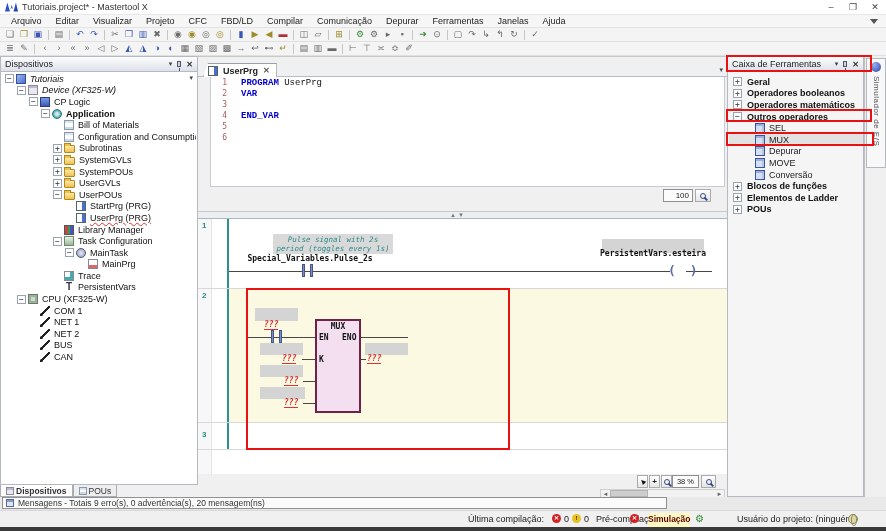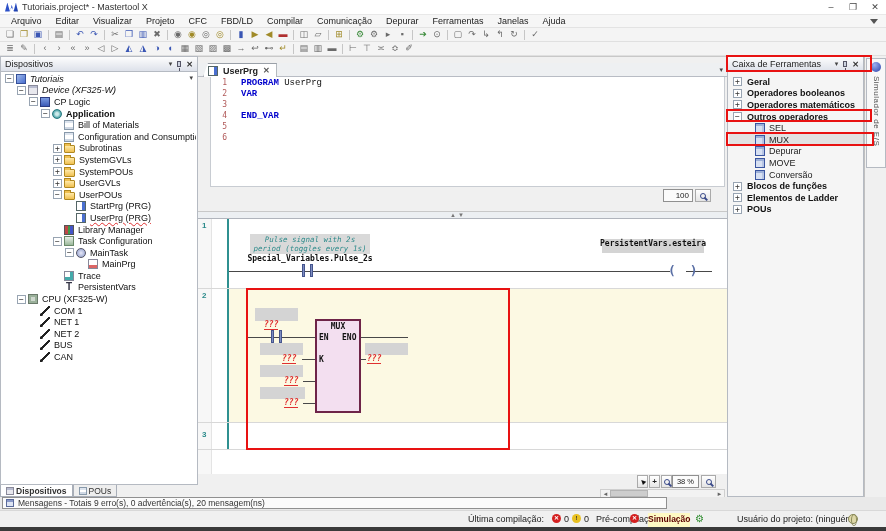--- a/index.html
+++ b/index.html
@@ -99,21 +99,21 @@
 
   
   .ladder{position:absolute;left:0;top:162px;width:529px;height:255px;background:#fff;overflow:hidden;}
   .lgutter{position:absolute;left:0;top:0;width:14px;height:255px;background:#f7f7f7;border-right:1px solid #e4e4e4;}
   .rail{position:absolute;left:29px;top:0;width:2px;height:230px;background:#2f9090;}
   .netnum{position:absolute;font-size:8px;color:#2a8a8a;font-weight:bold;left:4px;}
   .netsep{position:absolute;left:0;width:529px;height:1px;background:#d8d8d8;}
   .net2bg{position:absolute;left:31px;top:70px;width:498px;height:133px;background:#fcf9e3;}
   .wire{position:absolute;height:1px;background:#484848;}
   .grayph{position:absolute;background:#d4d4d4;}
-  .ldcomment{position:absolute;background:#d9d9d9;color:#2e8b8b;font-family:"DejaVu Sans Mono",monospace;font-style:italic;font-size:7.5px;line-height:9px;text-align:center;padding-top:1px;}
+  .ldcomment{position:absolute;background:#d9d9d9;color:#2e8b8b;font-family:"DejaVu Sans Mono",monospace;font-style:italic;font-size:7.5px;line-height:9px;text-align:center;padding-top:1px;margin-left:23px;}
   .oplabel{position:absolute;font-family:"DejaVu Sans Mono",monospace;font-size:8px;font-weight:600;color:#111;text-align:center;white-space:nowrap;}
   .cbar{position:absolute;width:3px;height:13px;background:#7d8cc0;border:1px solid #45558e;}
   .coil{position:absolute;font-family:"DejaVu Sans Mono",monospace;font-size:13px;font-weight:bold;color:#5a6fa5;letter-spacing:3px;}
   .qmark{position:absolute;font-family:"DejaVu Sans Mono",monospace;font-size:8px;font-weight:bold;font-style:italic;color:#e03030;border-bottom:1px solid #e03030;line-height:8px;}
   .muxblock{position:absolute;left:117px;top:100px;width:46px;height:94px;background:#f3dff0;border:2px solid #6e2448;}
   .muxtitle{position:absolute;left:117px;top:103px;width:46px;text-align:center;font-family:"DejaVu Sans Mono",monospace;font-size:8px;font-weight:bold;color:#111;}
   .pinlbl{position:absolute;font-family:"DejaVu Sans Mono",monospace;font-size:8px;font-weight:600;color:#111;}
 
   .anno{position:absolute;border:2px solid #e81212;pointer-events:none;z-index:50;}
 
@@ -487,21 +487,21 @@
         <div class="ldcomment" style="left:52px;top:15px;width:120px;height:20px;">
           <div>Pulse signal with 2s</div>
           <div>period (toggles every 1s)</div>
         </div>
         <span class="oplabel" style="left:40px;top:35px;width:144px;">Special_Variables.Pulse_2s</span>
         <div class="wire" style="left:31px;top:52px;width:441px;"></div>
         <div class="wire" style="left:488px;top:52px;width:26px;"></div>
         <div class="cbar" style="left:104px;top:45px;"></div>
         <div class="cbar" style="left:112px;top:45px;"></div>
         <div class="grayph" style="left:404px;top:20px;width:102px;height:14px;"></div>
-        <span class="oplabel" style="left:396px;top:20px;width:118px;">PersistentVars.esteira</span>
+        <span class="oplabel" style="left:396px;top:30px;width:118px;">PersistentVars.esteira</span>
         <span class="coil" style="left:470px;top:44px;">( )</span>
 
         <div class="grayph" style="left:57px;top:89px;width:43px;height:13px;"></div>
         <span class="qmark" style="left:66px;top:102px;">???</span>
         <div class="wire" style="left:50px;top:118px;width:67px;"></div>
         <div class="cbar" style="left:73px;top:111px;"></div>
         <div class="cbar" style="left:81px;top:111px;"></div>
 
         <div class="muxblock"></div>
         <span class="muxtitle">MUX</span>

